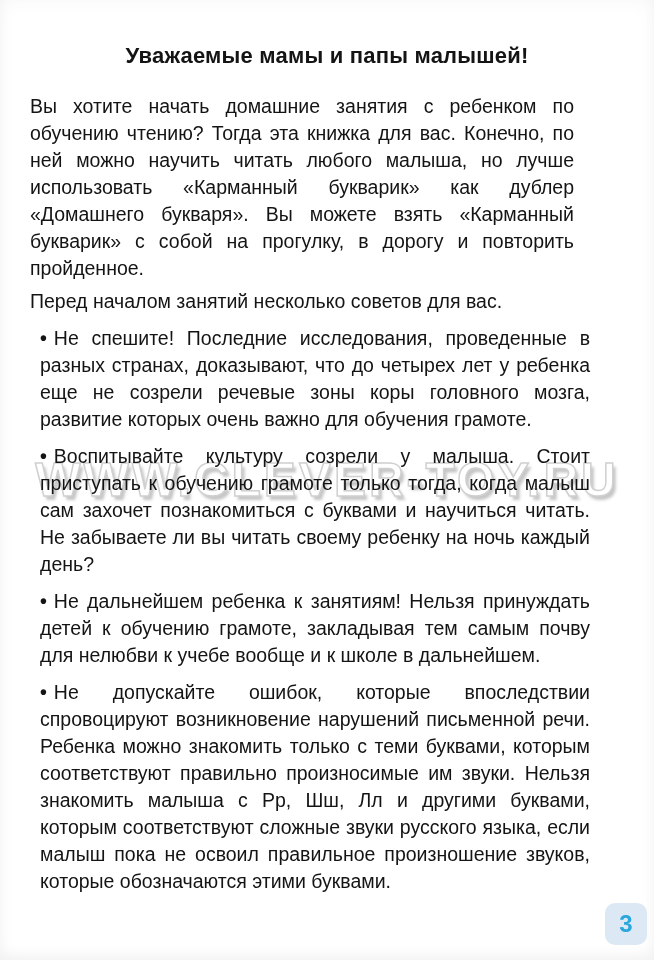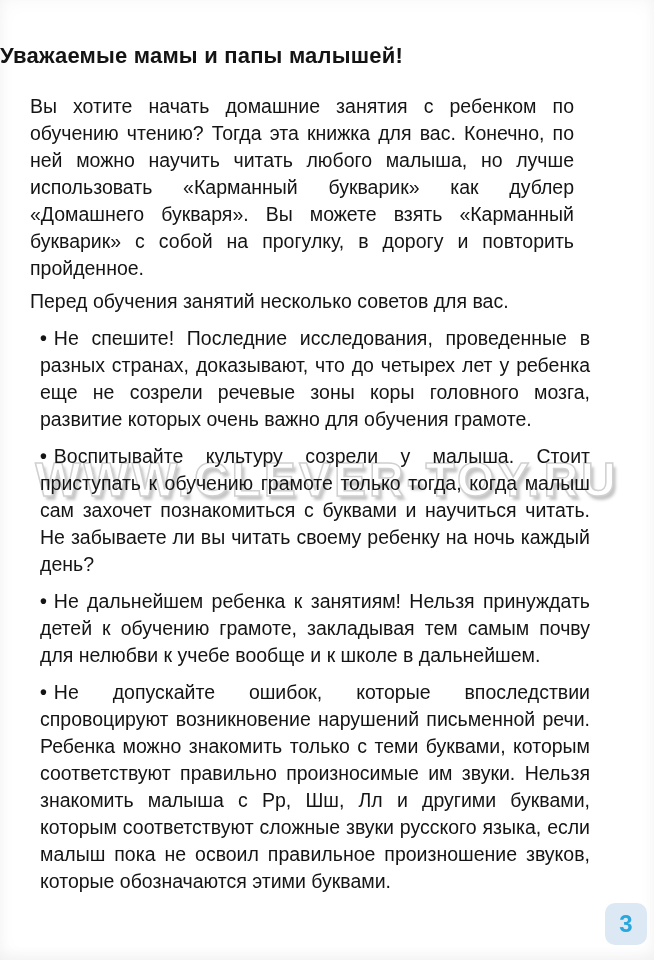--- a/index.html
+++ b/index.html
@@ -12,21 +12,21 @@
     width: 654px;
     height: 960px;
     background: #ffffff;
     font-family: "Liberation Sans", "DejaVu Sans", sans-serif;
     color: var(--text, #141414);
     overflow: hidden;
     box-shadow: inset 0 0 20px rgba(0,0,0,0.035), inset 0 -6px 12px rgba(0,0,0,0.03);
   }
   .title {
     padding-top: 28px;
-    text-align: left;
+    text-align: center;
     font-size: 22px;
     font-weight: bold;
     letter-spacing: 0.2px;
   }
   .body-text {
     position: relative;
     z-index: 1;
     margin: 24px auto 0 30px;
     width: 560px;
     font-size: 19.5px;
@@ -83,21 +83,21 @@
 <div class="page">
 
   <div class="watermark">www.clever-toy.ru</div>
 
   <h1 class="title">Уважаемые мамы и папы малышей!</h1>
 
   <div class="body-text">
 
     <p class="para">Вы хотите начать домашние занятия с ребенком по обучению чтению? Тогда эта книжка для вас. Конечно, по ней можно научить читать любого малыша, но лучше использовать «Карманный букварик» как дублер «Домашнего букваря». Вы можете взять «Карманный букварик» с собой на прогулку, в дорогу и повторить пройденное.</p>
 
-    <p class="para advice-intro">Перед обучения занятий несколько советов для вас.</p>
+    <p class="para advice-intro">Перед началом занятий несколько советов для вас.</p>
 
     <div class="bullets">
 
       <p class="bullet"><span class="bullet-marker">•</span><span class="bullet-lead">Не спешите!</span><span> Последние исследования, проведенные в разных странах, доказывают, что до четырех лет у ребенка еще не созрели речевые зоны коры головного мозга, развитие которых очень важно для обучения грамоте.</span></p>
 
       <p class="bullet"><span class="bullet-marker">•</span><span class="bullet-lead">Воспитывайте культуру созрели у малыша</span><span>. Стоит приступать к обучению грамоте только тогда, когда малыш сам захочет познакомиться с буквами и научиться читать. Не забываете ли вы читать своему ребенку на ночь каждый день?</span></p>
 
       <p class="bullet"><span class="bullet-marker">•</span><span class="bullet-lead">Не дальнейшем ребенка к занятиям!</span><span> Нельзя принуждать детей к обучению грамоте, закладывая тем самым почву для нелюбви к учебе вообще и к школе в дальнейшем.</span></p>
 
       <p class="bullet"><span class="bullet-marker">•</span><span class="bullet-lead">Не допускайте ошибок</span><span>, которые впоследствии спровоцируют возникновение нарушений письменной речи. Ребенка можно знакомить только с теми буквами, которым соответствуют правильно произносимые им звуки. Нельзя знакомить малыша с Рр, Шш, Лл и другими буквами, которым соответствуют сложные звуки русского языка, если малыш пока не освоил правильное произношение звуков, которые обозначаются этими буквами.</span></p>

